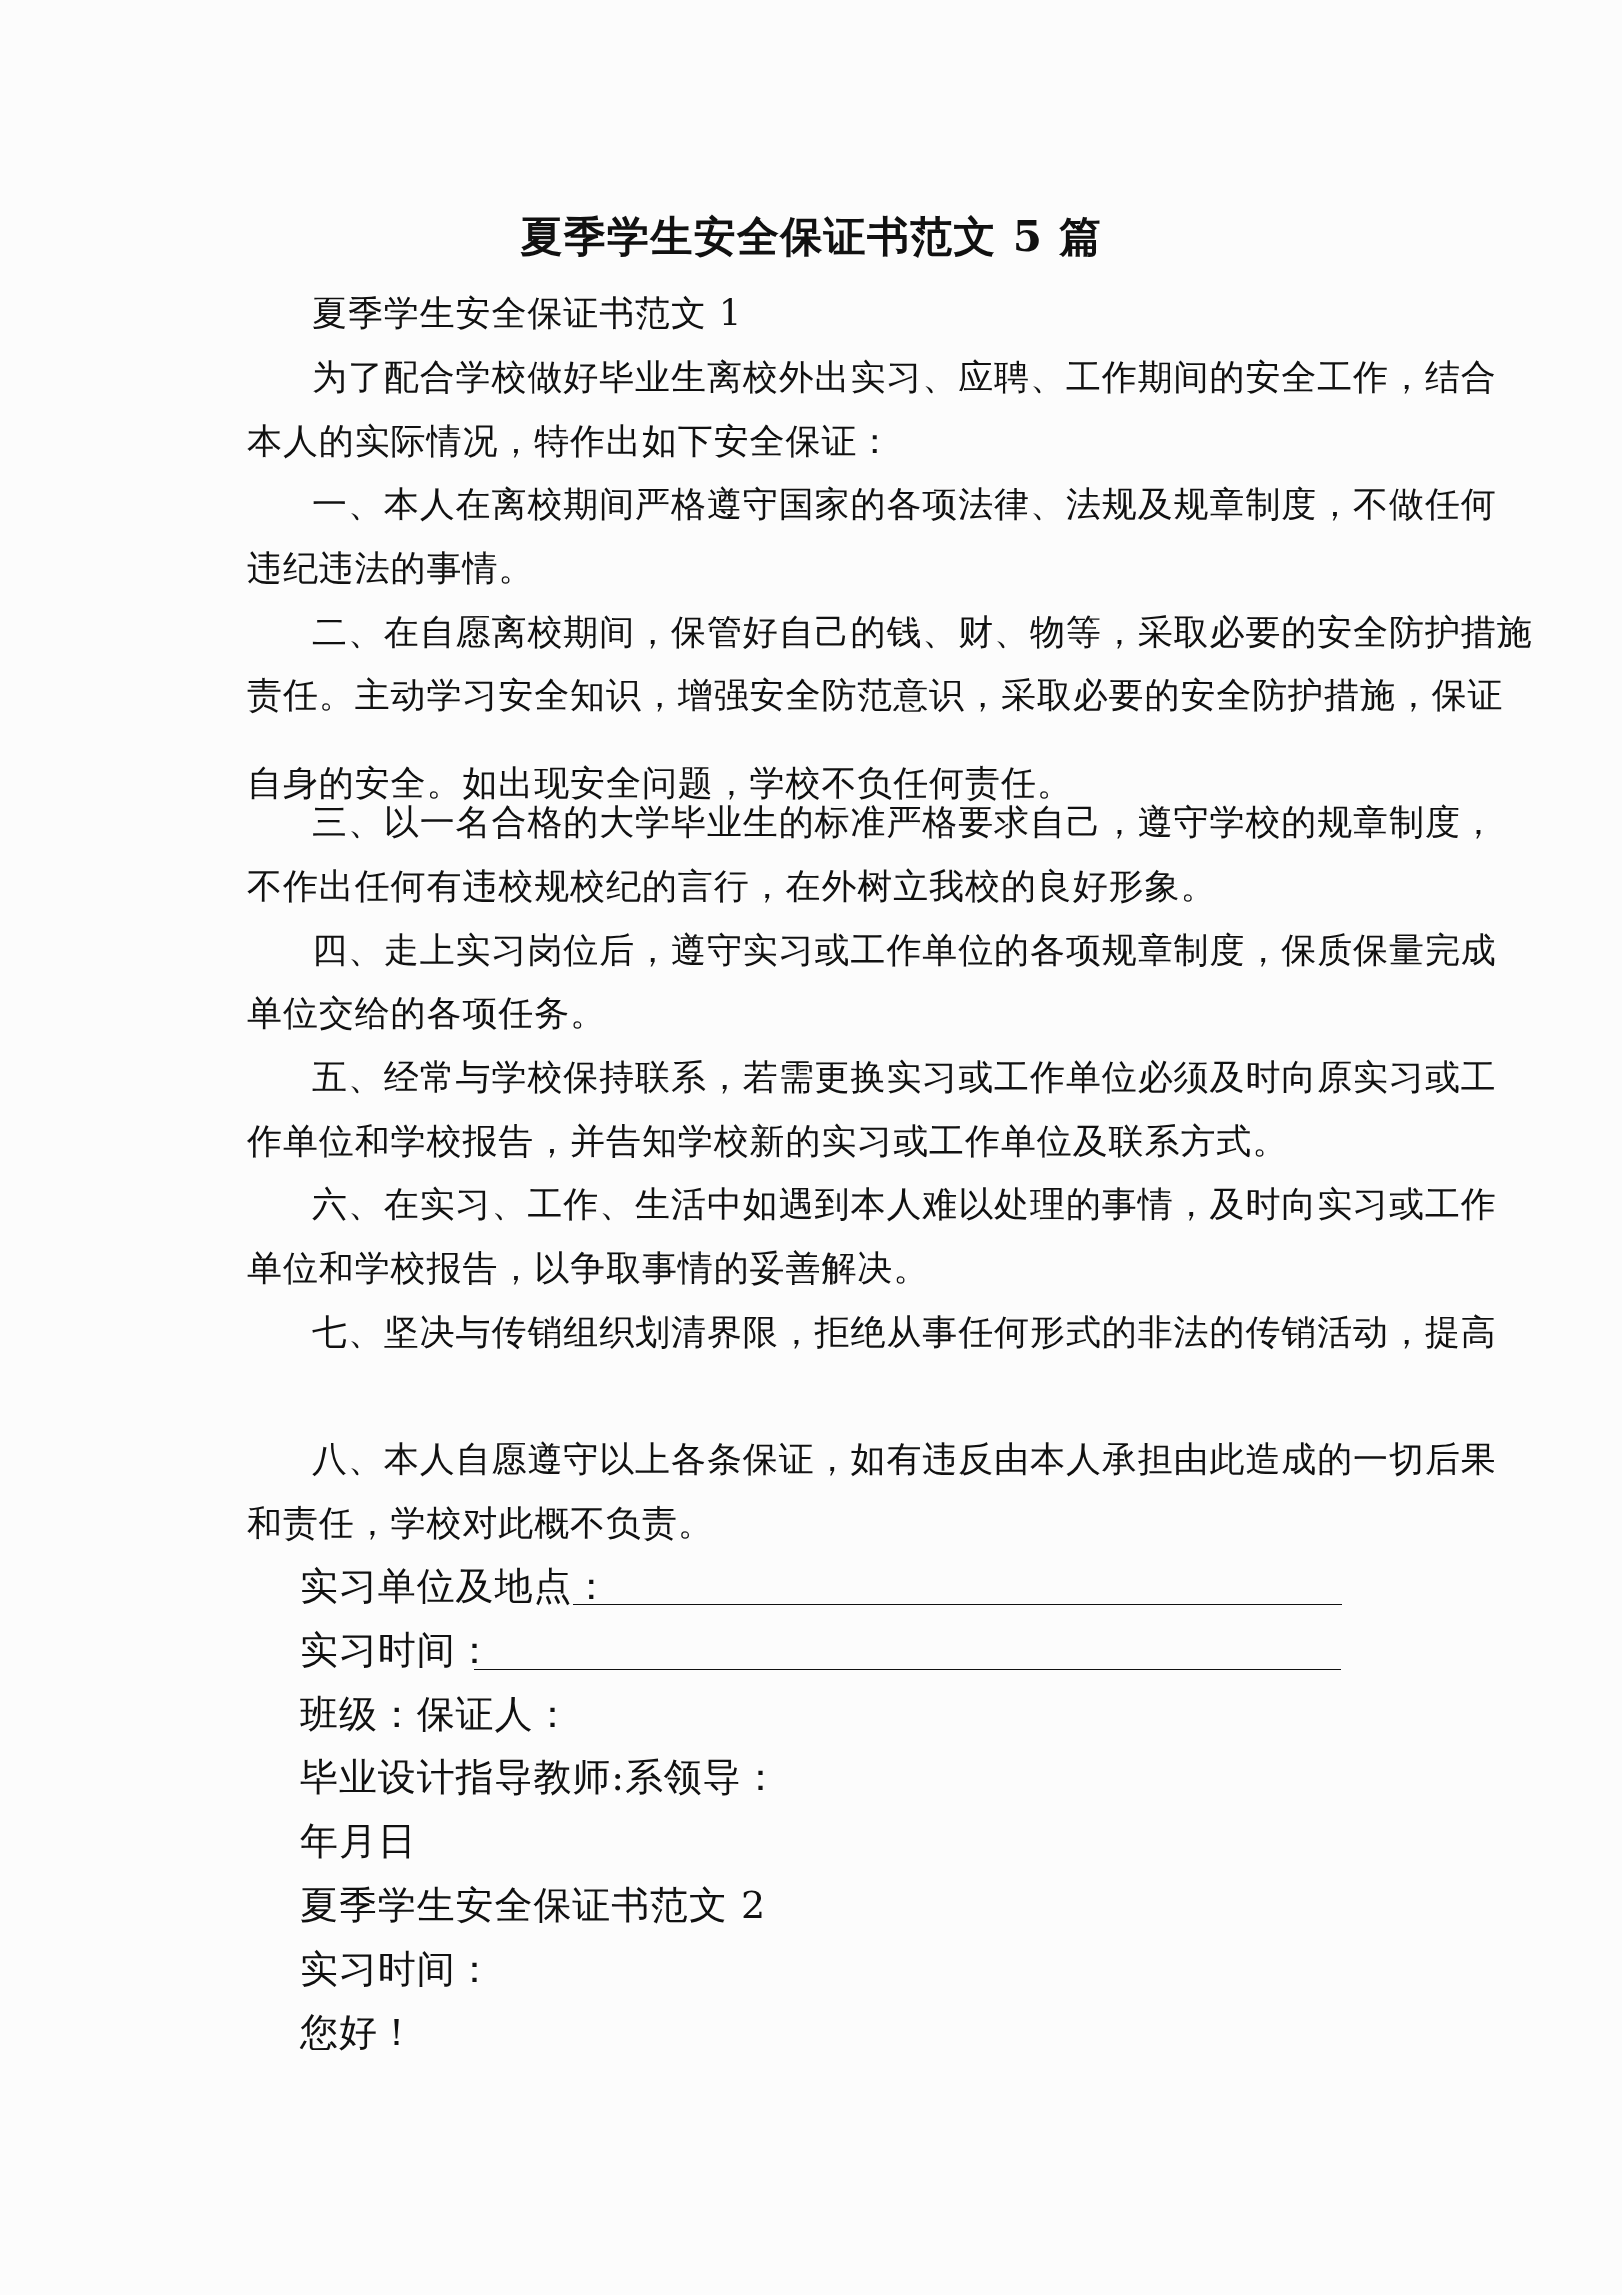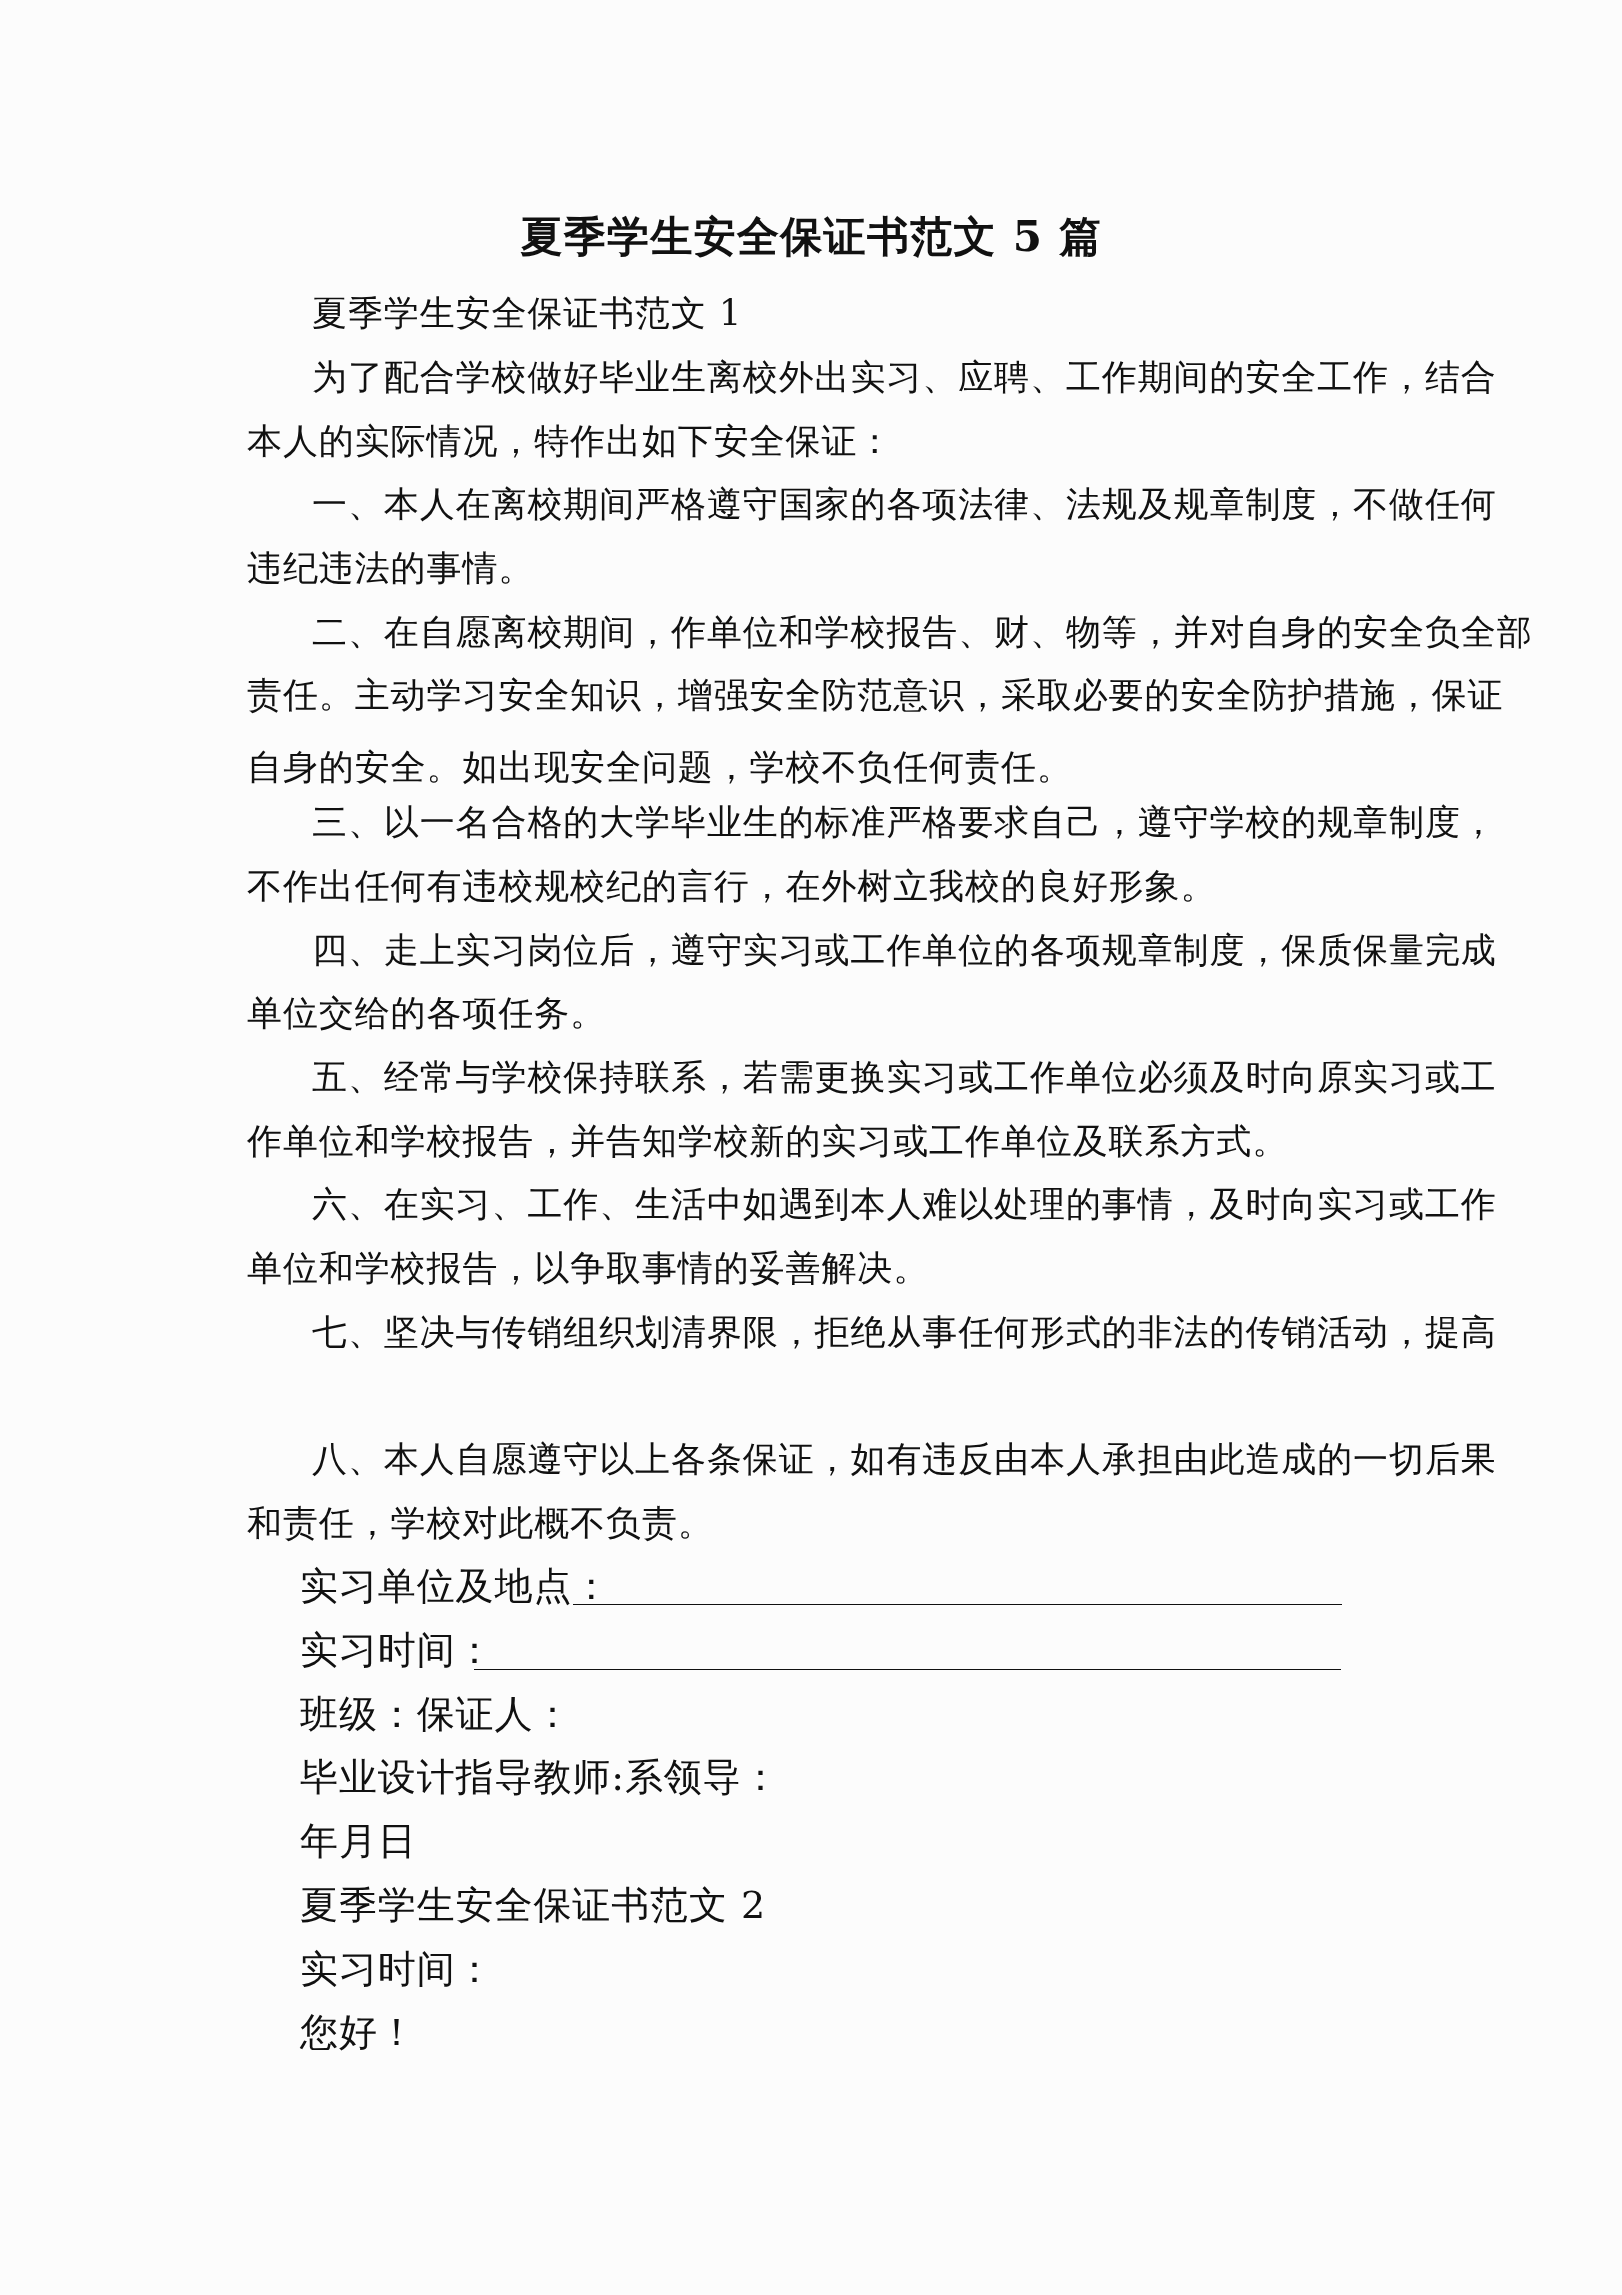--- a/index.html
+++ b/index.html
@@ -66,23 +66,23 @@
 
 <div class="page">
 
   <div class="title">夏季学生安全保证书范文 5 篇</div>
 
   <div class="line indent" style="top:282px">夏季学生安全保证书范文 1</div>
   <div class="line indent" style="top:346px">为了配合学校做好毕业生离校外出实习、应聘、工作期间的安全工作，结合</div>
   <div class="line" style="top:410px">本人的实际情况，特作出如下安全保证：</div>
   <div class="line indent" style="top:473px">一、本人在离校期间严格遵守国家的各项法律、法规及规章制度，不做任何</div>
   <div class="line" style="top:537px">违纪违法的事情。</div>
-  <div class="line indent" style="top:601px">二、在自愿离校期间，作单位和学校报告、财、物等，并对自身的安全负全部</div>
+  <div class="line indent" style="top:601px">二、在自愿离校期间，保管好自己的钱、财、物等，采取必要的安全防护措施</div>
   <div class="line" style="top:664px">责任。主动学习安全知识，增强安全防范意识，采取必要的安全防护措施，保证</div>
-  <div class="line" style="top:736px">自身的安全。如出现安全问题，学校不负任何责任。</div>
+  <div class="line" style="top:752px">自身的安全。如出现安全问题，学校不负任何责任。</div>
   <div class="line indent" style="top:791px">三、以一名合格的大学毕业生的标准严格要求自己，遵守学校的规章制度，</div>
   <div class="line" style="top:855px">不作出任何有违校规校纪的言行，在外树立我校的良好形象。</div>
   <div class="line indent" style="top:919px">四、走上实习岗位后，遵守实习或工作单位的各项规章制度，保质保量完成</div>
   <div class="line" style="top:982px">单位交给的各项任务。</div>
   <div class="line indent" style="top:1046px">五、经常与学校保持联系，若需更换实习或工作单位必须及时向原实习或工</div>
   <div class="line" style="top:1110px">作单位和学校报告，并告知学校新的实习或工作单位及联系方式。</div>
   <div class="line indent" style="top:1173px">六、在实习、工作、生活中如遇到本人难以处理的事情，及时向实习或工作</div>
   <div class="line" style="top:1237px">单位和学校报告，以争取事情的妥善解决。</div>
   <div class="line indent" style="top:1301px">七、坚决与传销组织划清界限，拒绝从事任何形式的非法的传销活动，提高</div>
   <div class="line indent" style="top:1428px">八、本人自愿遵守以上各条保证，如有违反由本人承担由此造成的一切后果</div>

